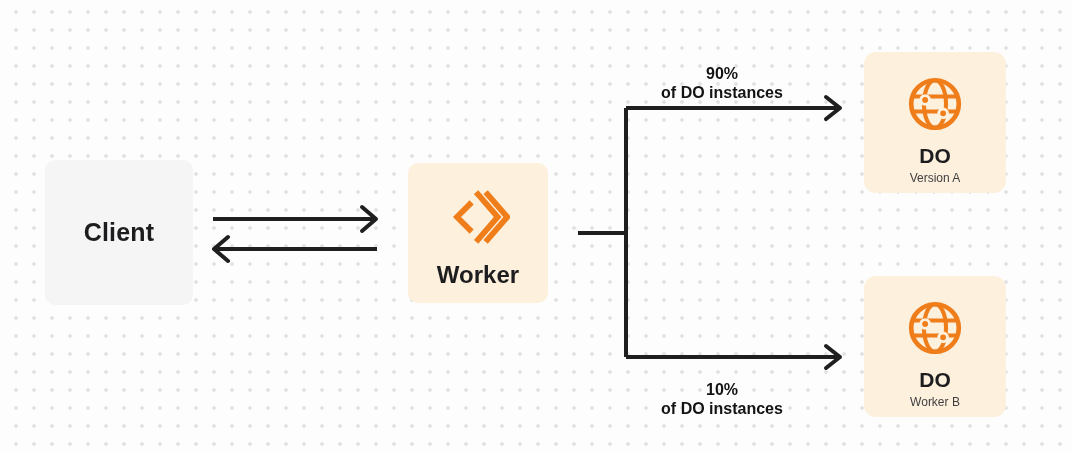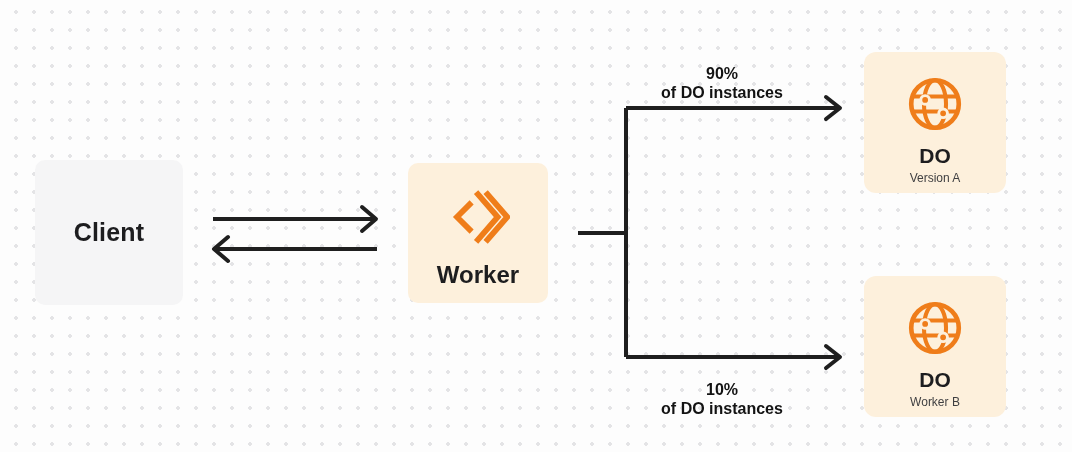--- a/index.html
+++ b/index.html
@@ -26,21 +26,21 @@
   }
   .node {
     position: absolute;
     display: flex;
     flex-direction: column;
     align-items: center;
     justify-content: center;
     box-sizing: border-box;
   }
   .client-box {
-    left: 35px; top: 160px;
+    left: 45px; top: 160px;
     width: 148px; height: 145px;
     background: #f5f5f6;
     border-radius: 10px;
   }
   .client-label {
     font-size: 25px;
     font-weight: 700;
     color: #1d1d1f;
     letter-spacing: 0.2px;
   }

